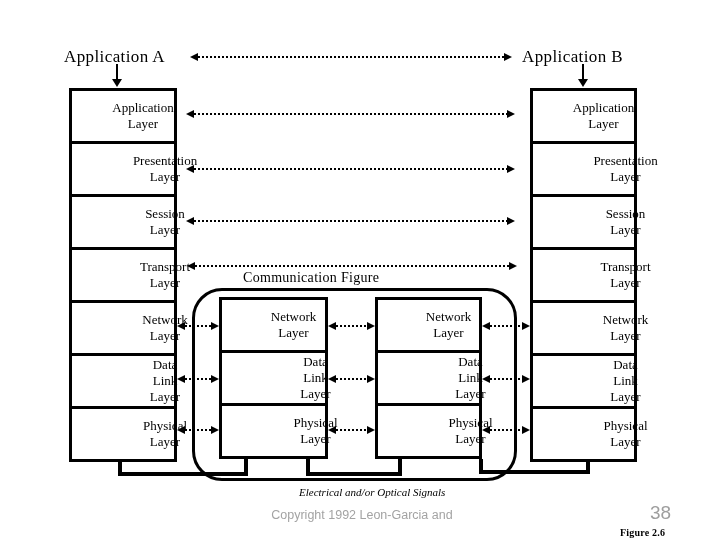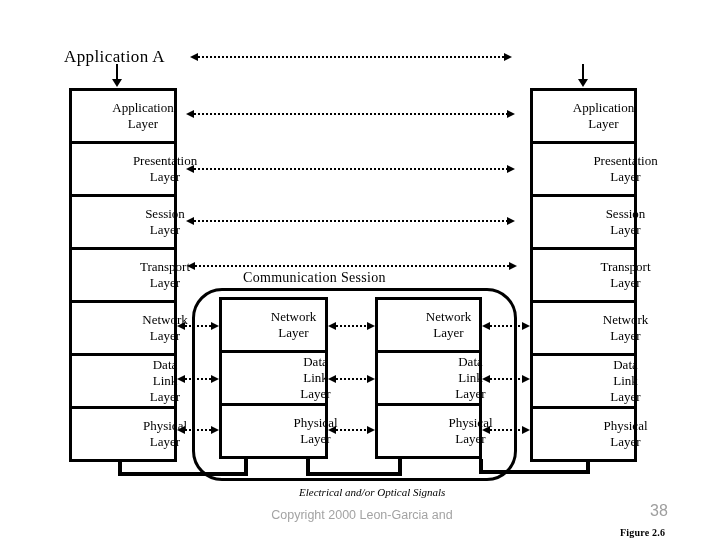--- a/index.html
+++ b/index.html
@@ -38,29 +38,30 @@
   
   .cv{position:absolute;width:4px;background:#000;}
   .chh{position:absolute;height:4px;background:#000;}
 
   
   .sig{position:absolute;left:299px;top:486px;font-size:11px;white-space:nowrap;z-index:6;font-style:italic;}
   .copy{position:absolute;left:246px;top:490px;width:218px;text-align:center;z-index:5;
         font-family:"Liberation Sans","DejaVu Sans",sans-serif;font-size:12.5px;line-height:16.5px;
         color:#a3a3a3;white-space:pre-wrap;}
   .pagenum{position:absolute;left:650px;top:502px;font-family:"Liberation Sans","DejaVu Sans",sans-serif;
-           font-size:16px;color:#9e9e9e;}
+           font-size:19px;color:#9e9e9e;}
   .figlabel{position:absolute;left:620px;top:527px;font-size:10px;font-weight:bold;letter-spacing:.2px;}
 </style>
 </head>
 <body>
 
 <div class="slide">
 
   <div class="title" style="left:64px;top:47px;">Application A</div>
+  <div class="title" style="left:522px;top:47px;">Application B</div>
 
   <div class="varrow" style="left:116px;top:64px;height:16px;">
     <span class="vhead"></span>
   </div>
   <div class="varrow" style="left:582px;top:64px;height:16px;">
     <span class="vhead"></span>
   </div>
 
   <div class="harrow" style="left:190px;top:53px;width:322px;">
     <span class="hd l"></span>
@@ -82,21 +83,21 @@
     <span class="hd l"></span>
       <span class="hline"></span>
       <span class="hd r"></span>
   </div>
   <div class="harrow" style="left:187px;top:262px;width:330px;">
     <span class="hd l"></span>
       <span class="hline"></span>
       <span class="hd r"></span>
   </div>
 
-  <div class="netlabel">Communication Session</div>
+  <div class="netlabel">Communication Figure</div>
   <div class="netrect"></div>
 
   <div class="stack" style="left:69px;top:88px;width:108px;">
     <div class="lbox">
         <span class="lbl">Application
 Layer</span>
       </div>
     <div class="lbox">
         <span class="lbl">Presentation
 Layer</span>
@@ -238,20 +239,20 @@
 
   <div class="cv" style="left:306px;top:459px;height:17px;"></div>
   <div class="chh" style="left:306px;top:472px;width:96px;"></div>
   <div class="cv" style="left:398px;top:459px;height:17px;"></div>
 
   <div class="cv" style="left:479px;top:459px;height:15px;"></div>
   <div class="chh" style="left:479px;top:470px;width:111px;"></div>
   <div class="cv" style="left:586px;top:461px;height:13px;"></div>
 
   <div class="copy">
-    <span>Copyright 2000 Leon-Garcia and</span><br>
+    <span>Copyright 1992 Leon-Garcia and</span><br>
     
   </div>
   <div class="sig">Electrical and/or Optical Signals</div>
   <div class="pagenum">38</div>
   <div class="figlabel">Figure 2.6</div>
 
 </div>
 
 </body></html>

